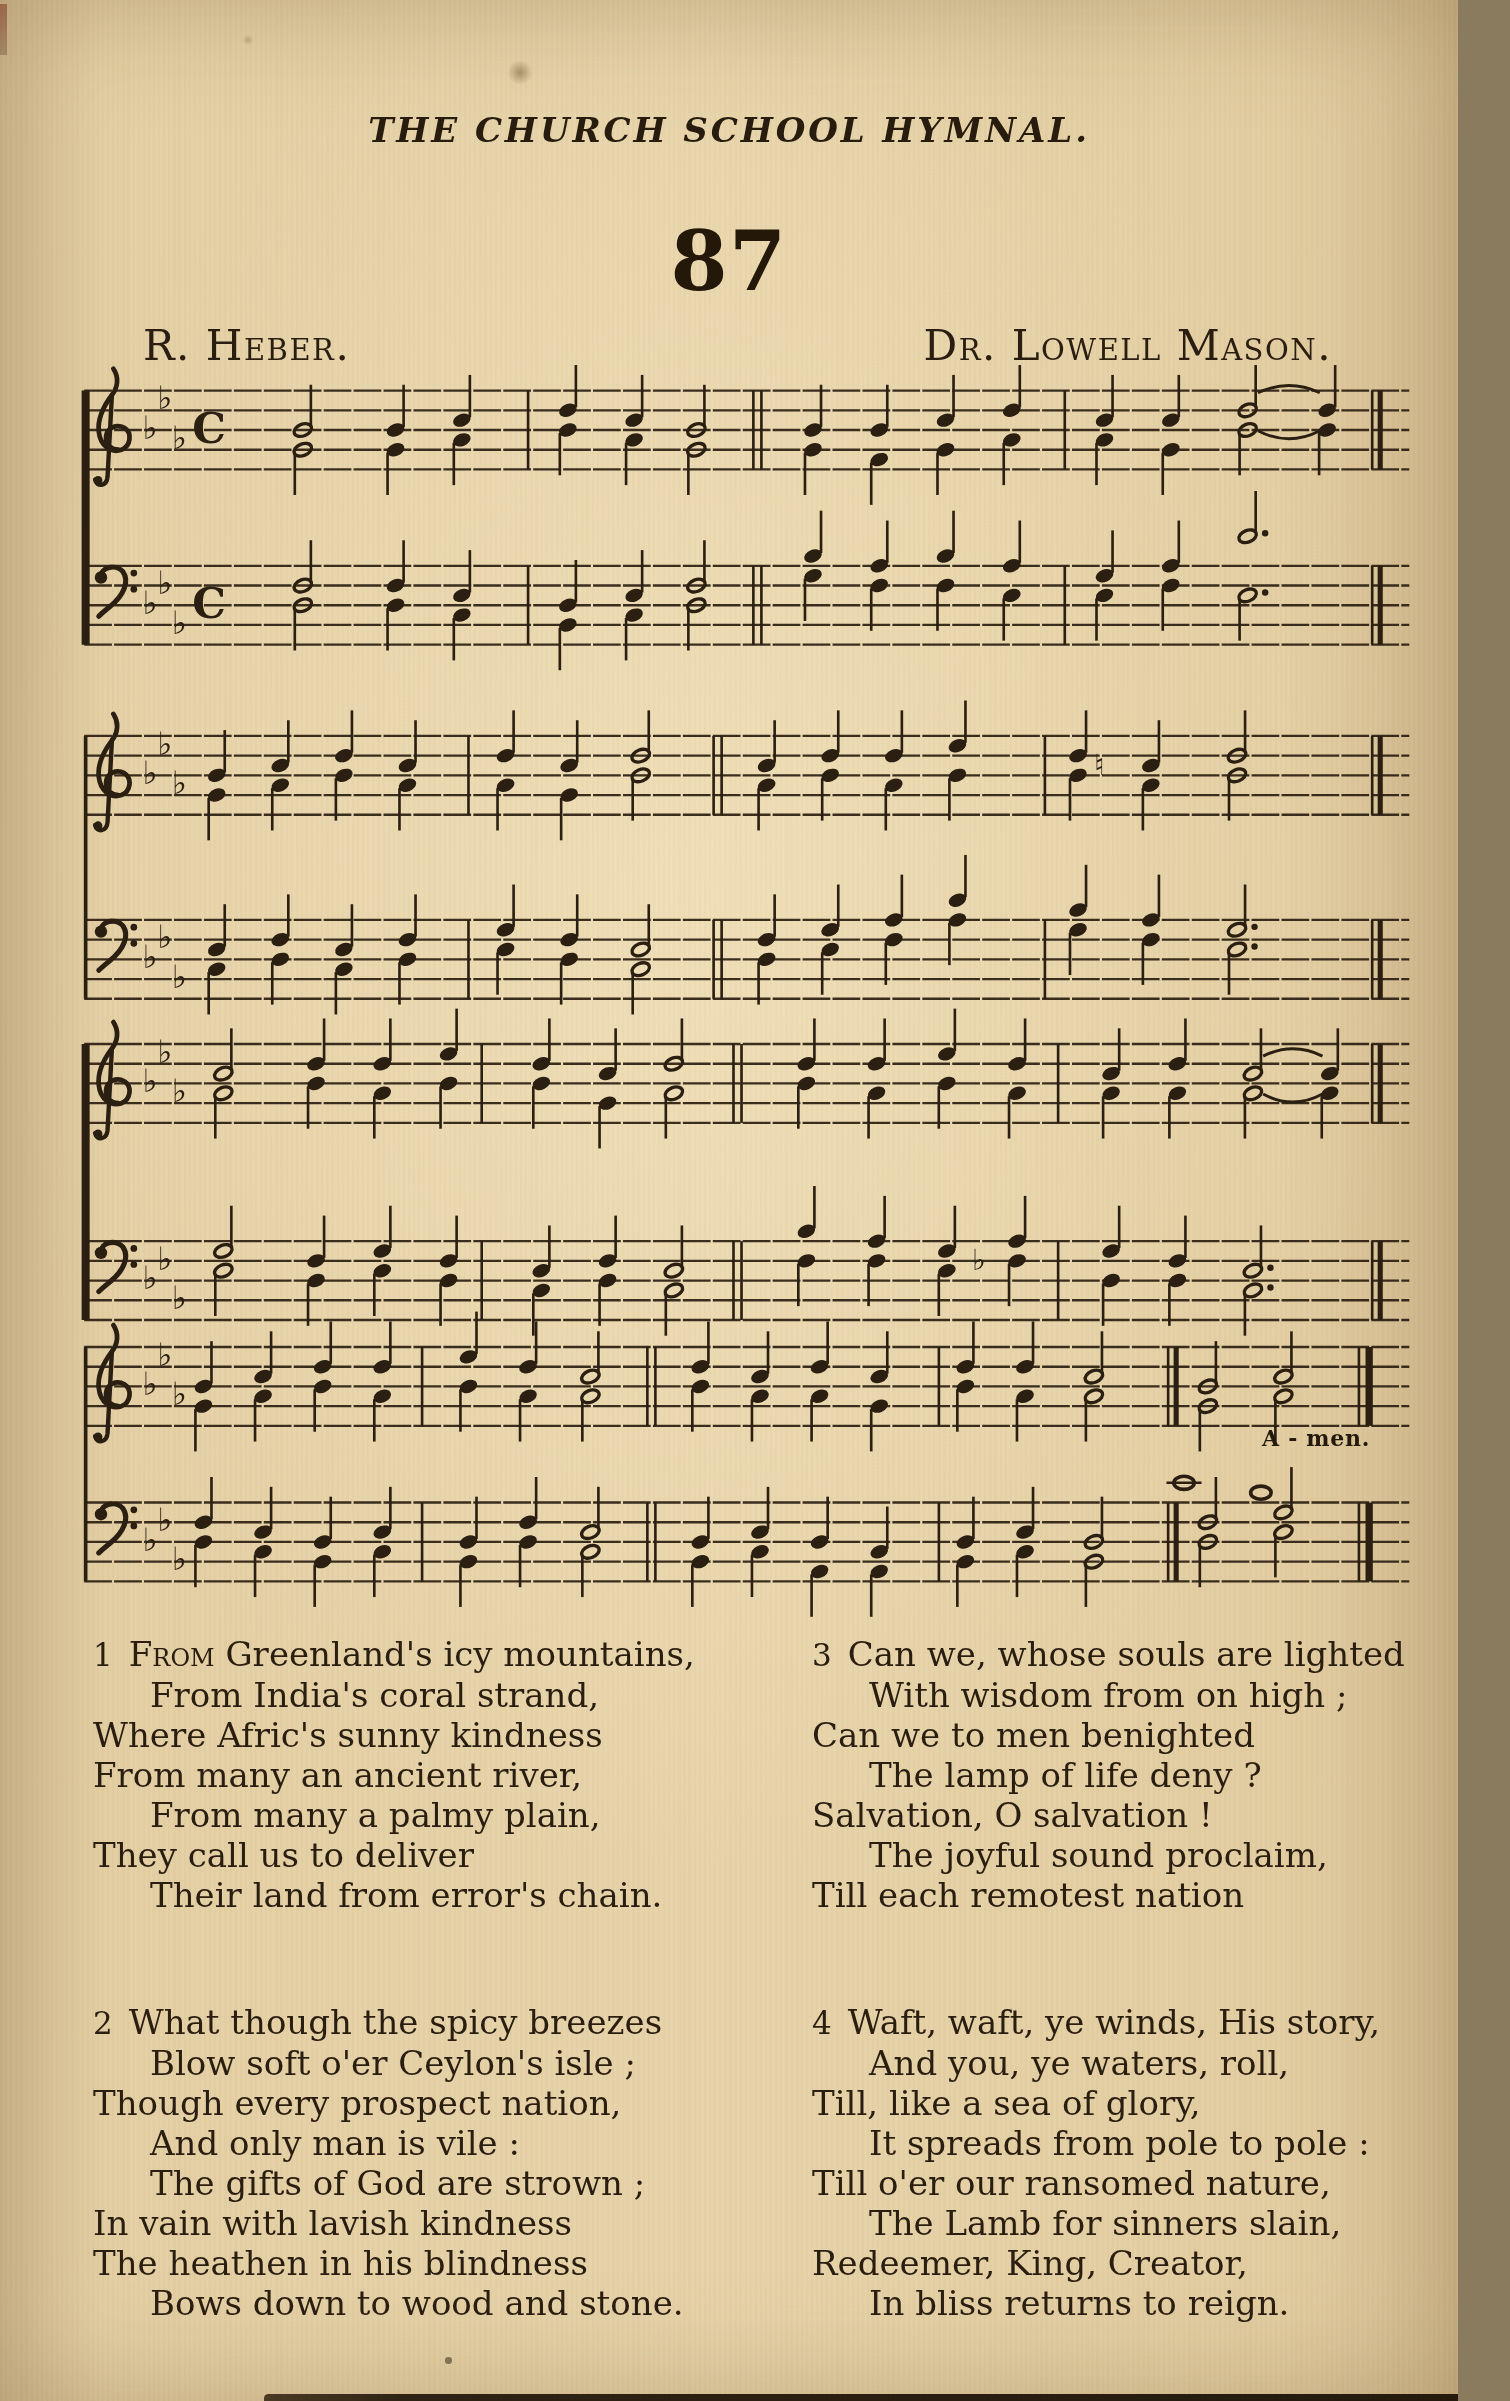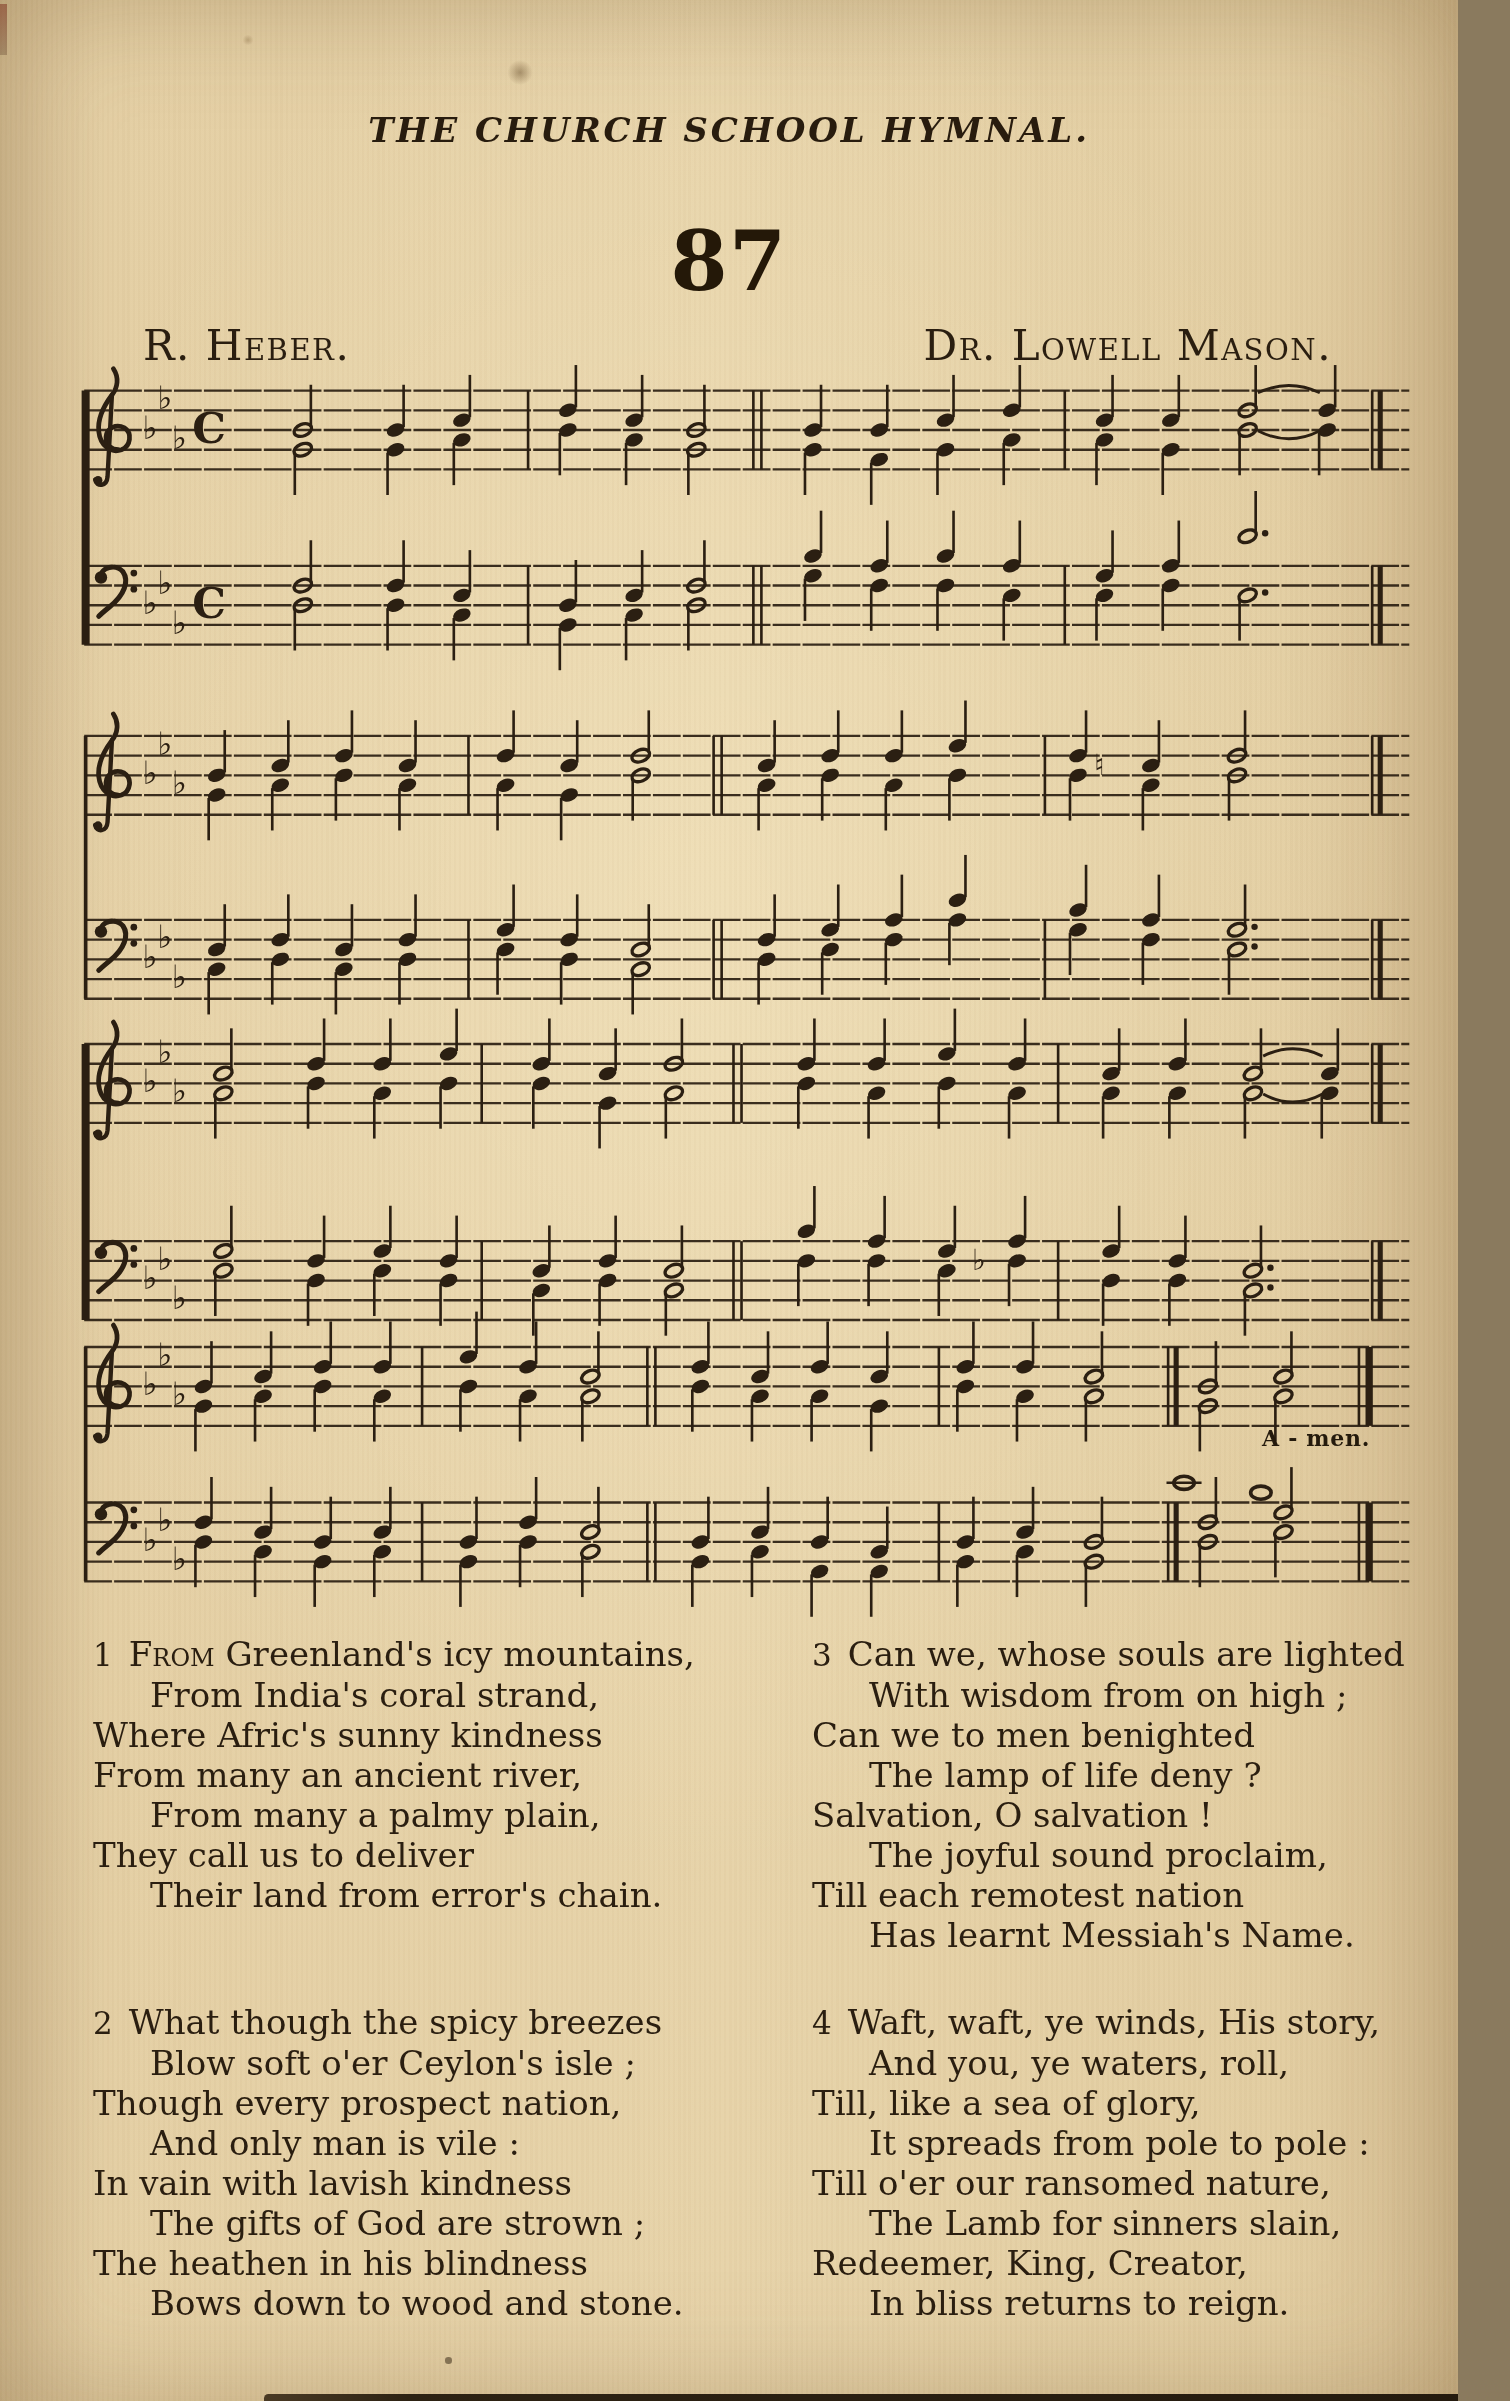--- a/index.html
+++ b/index.html
@@ -715,36 +715,35 @@
         <div class="vline">From many an ancient river,</div>
         <div class="vline indent">From many a palmy plain,</div>
         <div class="vline">They call us to deliver</div>
         <div class="vline indent">Their land from error's chain.</div>
       </div>
       <div class="verse v-bottom">
         <div class="vline"><span class="vnum">2</span>What though the spicy breezes</div>
         <div class="vline indent">Blow soft o'er Ceylon's isle ;</div>
         <div class="vline">Though every prospect nation,</div>
         <div class="vline indent">And only man is vile :</div>
+        <div class="vline indent">The gifts of God are strown ;</div>
         <div class="vline">In vain with lavish kindness</div>
-        <div class="vline indent">The gifts of God are strown ;</div>
         <div class="vline">The heathen in his blindness</div>
         <div class="vline indent">Bows down to wood and stone.</div>
       </div>
     </div>
   <div class="lyrics-col right" id="col-right">
       <div class="verse v-top">
         <div class="vline"><span class="vnum">3</span>Can we, whose souls are lighted</div>
         <div class="vline indent">With wisdom from on high ;</div>
         <div class="vline">Can we to men benighted</div>
         <div class="vline indent">The lamp of life deny ?</div>
         <div class="vline">Salvation, O salvation !</div>
         <div class="vline indent">The joyful sound proclaim,</div>
         <div class="vline">Till each remotest nation</div>
-        <div class="vline indent">Has learnt Messiah's Name.</div>
       </div>
       <div class="verse v-bottom">
         <div class="vline"><span class="vnum">4</span>Waft, waft, ye winds, His story,</div>
         <div class="vline indent">And you, ye waters, roll,</div>
         <div class="vline">Till, like a sea of glory,</div>
         <div class="vline indent">It spreads from pole to pole :</div>
         <div class="vline">Till o'er our ransomed nature,</div>
         <div class="vline indent">The Lamb for sinners slain,</div>
         <div class="vline">Redeemer, King, Creator,</div>
         <div class="vline indent">In bliss returns to reign.</div>

